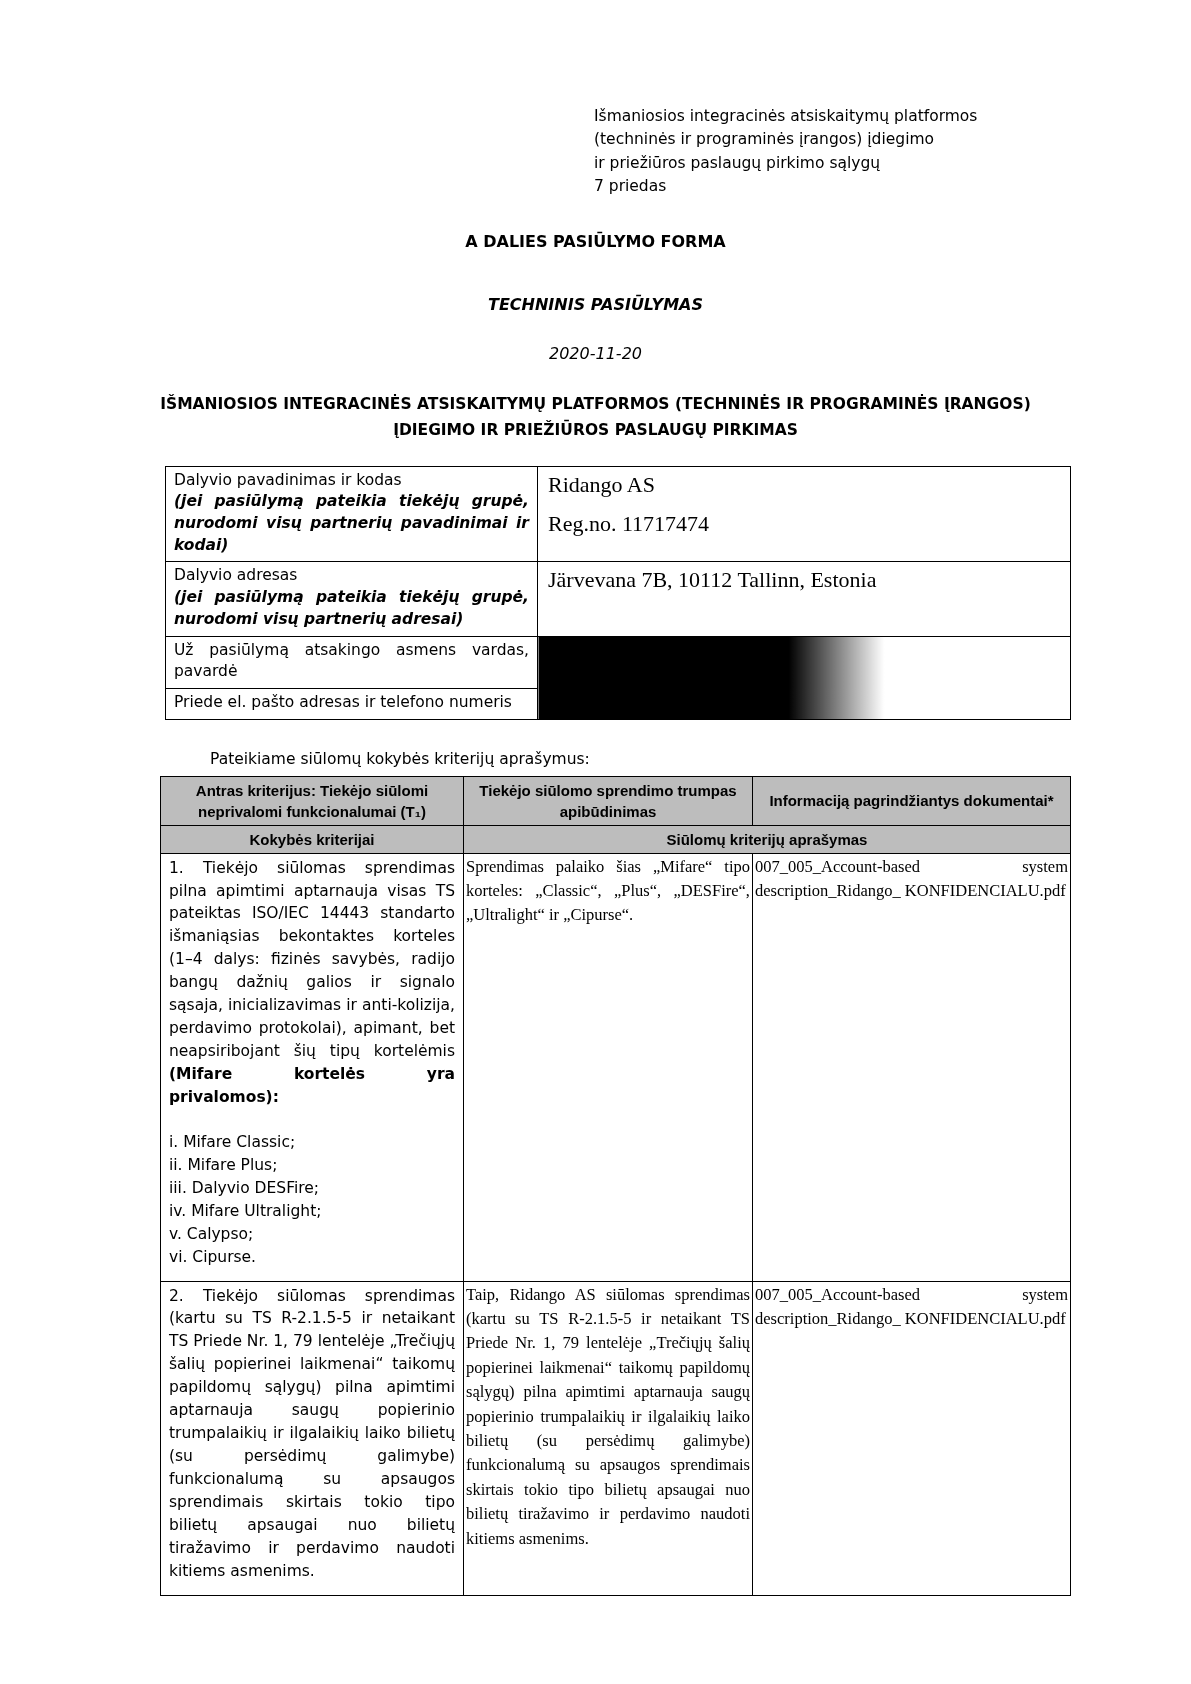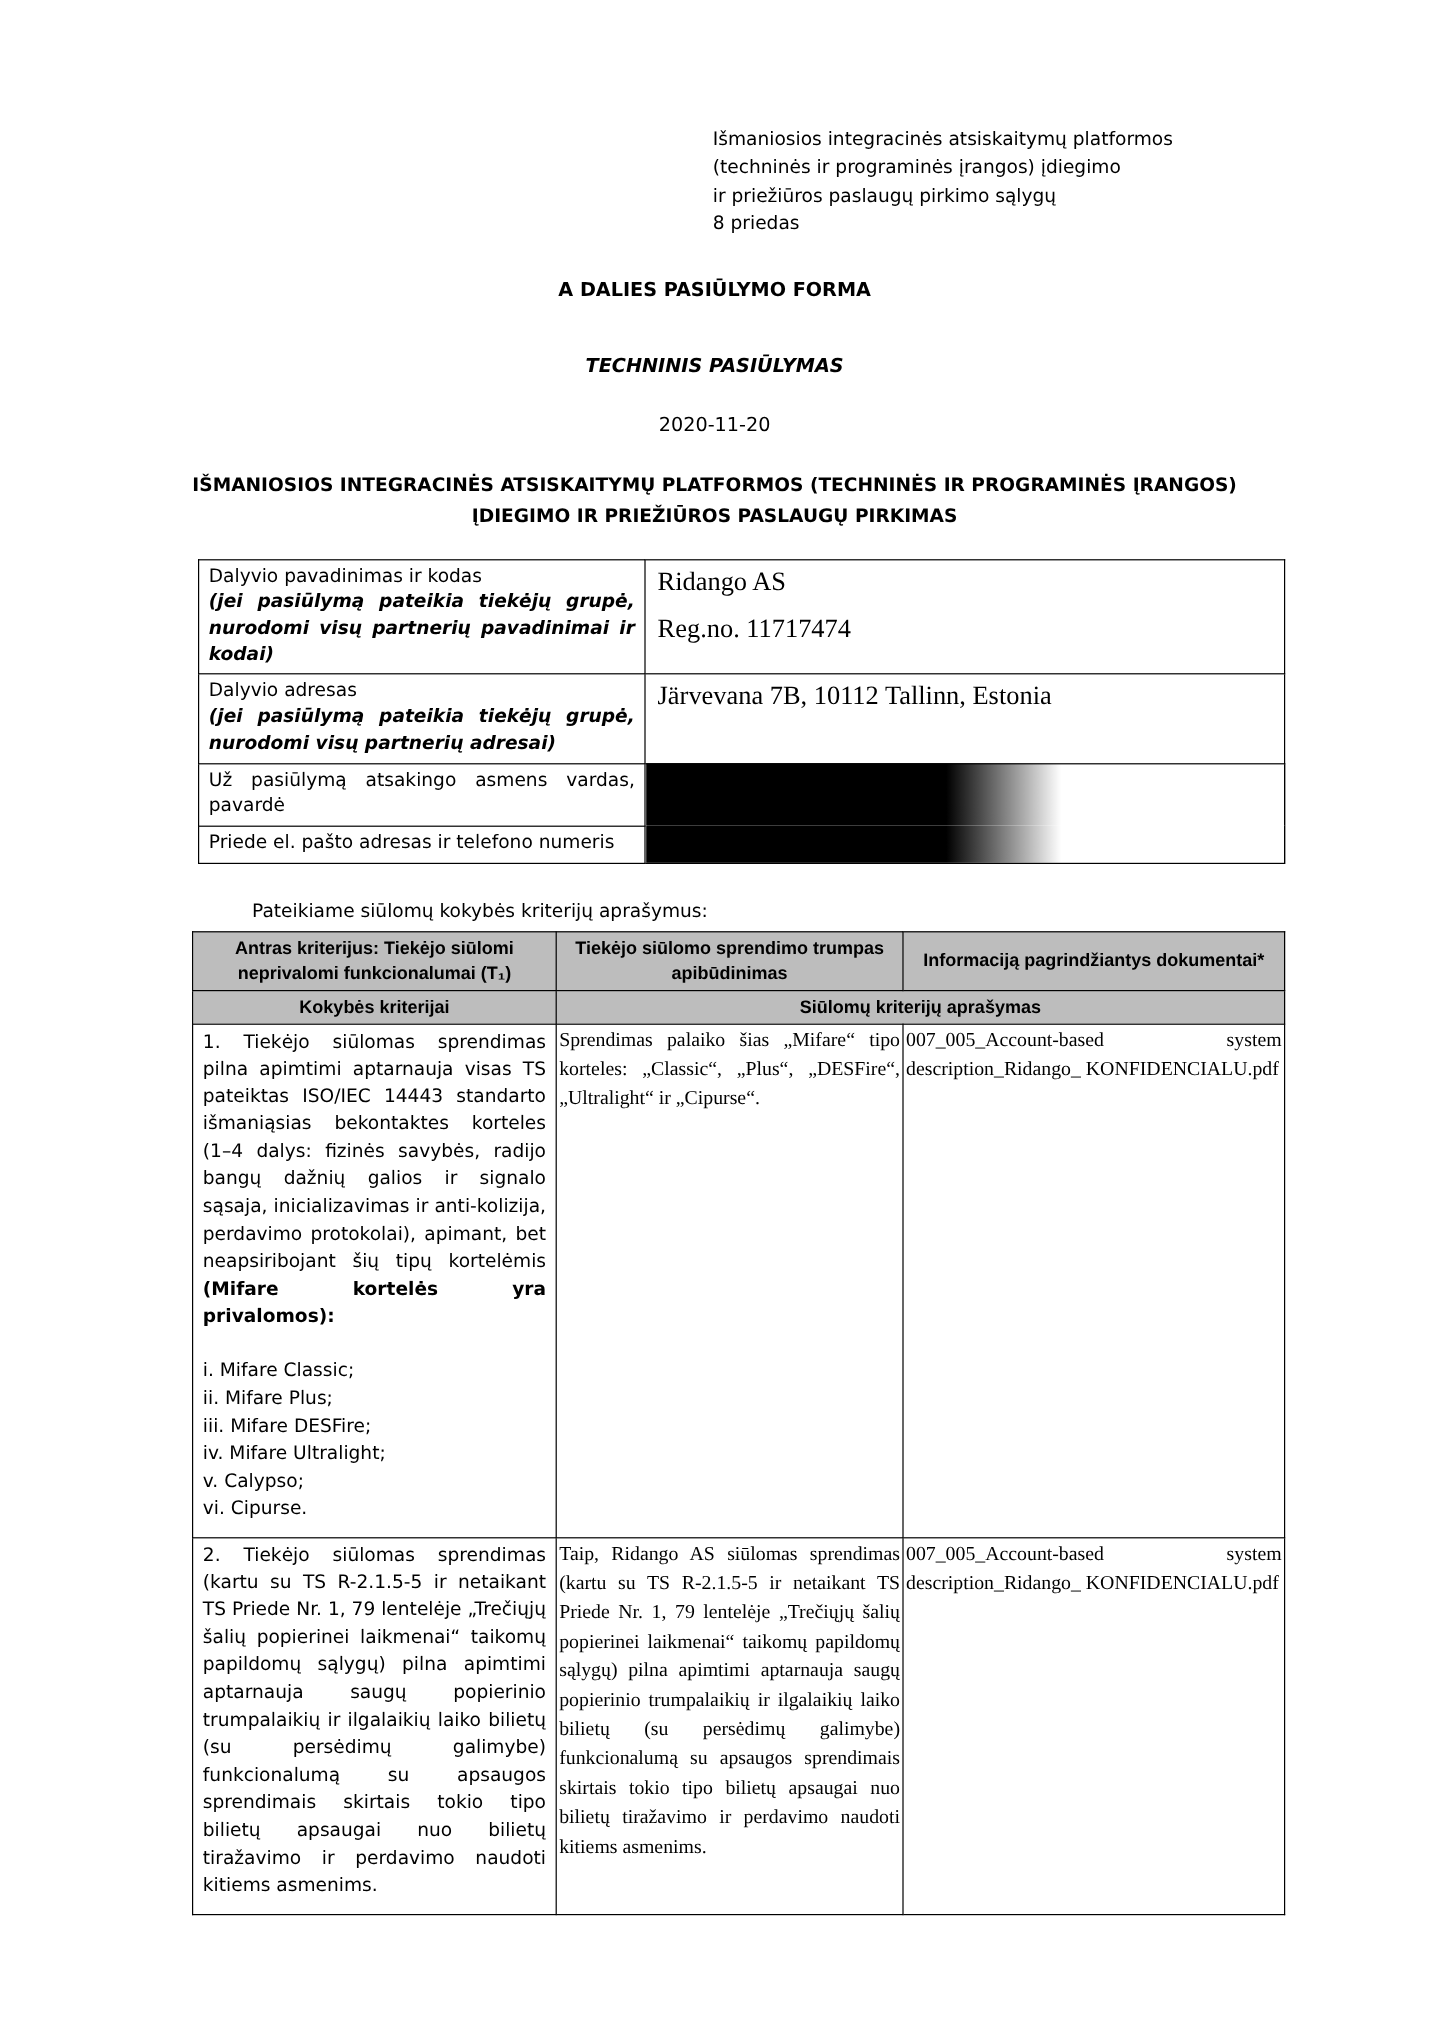--- a/index.html
+++ b/index.html
@@ -27,20 +27,21 @@
     margin-top: 44px;
     text-align: center;
     font-weight: bold;
     font-style: italic;
     font-size: 16px;
   }
   .doc-date {
     margin-top: 30px;
     text-align: center;
     font-size: 16px;
+    font-style: italic;
   }
   .main-heading {
     margin: 28px auto 0;
     width: 930px;
     text-align: center;
     font-weight: bold;
     font-size: 15.5px;
     line-height: 1.7;
   }
 
@@ -123,21 +124,21 @@
 </style>
 </head>
 <body>
 
 <div class="page">
 
   <div class="corner-note">
     <div>Išmaniosios integracinės atsiskaitymų platformos</div>
     <div>(techninės ir programinės įrangos) įdiegimo</div>
     <div>ir priežiūros paslaugų pirkimo sąlygų</div>
-    <div>8 priedas</div>
+    <div>7 priedas</div>
   </div>
 
   <div class="form-title">A DALIES PASIŪLYMO FORMA</div>
   <div class="subtitle">TECHNINIS PASIŪLYMAS</div>
   <div class="doc-date">2020-11-20</div>
   <div class="main-heading">IŠMANIOSIOS INTEGRACINĖS ATSISKAITYMŲ PLATFORMOS (TECHNINĖS IR PROGRAMINĖS ĮRANGOS) ĮDIEGIMO IR PRIEŽIŪROS PASLAUGŲ PIRKIMAS</div>
 
   <table class="participant-table">
     <colgroup>
         <col style="width:372px">
@@ -195,21 +196,21 @@
     <tr>
       <th>Kokybės kriterijai</th>
       <th colspan="2">Siūlomų kriterijų aprašymas</th>
     </tr>
     <tr>
       <td class="c1 just">
         <p class="crit-para"><span>1. Tiekėjo siūlomas sprendimas pilna apimtimi aptarnauja visas TS pateiktas ISO/IEC 14443 standarto išmaniąsias bekontaktes korteles (1–4 dalys: fizinės savybės, radijo bangų dažnių galios ir signalo sąsaja, inicializavimas ir anti-kolizija, perdavimo protokolai), apimant, bet neapsiribojant šių tipų kortelėmis </span><span class="b">(Mifare kortelės yra privalomos):</span></p>
         <div class="crit-list">
           <div>i. Mifare Classic;</div>
           <div>ii. Mifare Plus;</div>
-          <div>iii. Mifare DESFire;</div>
+          <div>iii. Dalyvio DESFire;</div>
           <div>iv. Mifare Ultralight;</div>
           <div>v. Calypso;</div>
           <div>vi. Cipurse.</div>
         </div>
       </td>
       <td class="c2 serif just">Sprendimas palaiko šias „Mifare“ tipo korteles: „Classic“, „Plus“, „DESFire“, „Ultralight“ ir „Cipurse“.</td>
       <td class="c3 serif just">007_005_Account-based system description_Ridango_ KONFIDENCIALU.pdf</td>
     </tr>
     <tr>
       <td class="c1 just">2. Tiekėjo siūlomas sprendimas (kartu su TS R-2.1.5-5 ir netaikant TS Priede Nr. 1, 79 lentelėje „Trečiųjų šalių popierinei laikmenai“ taikomų papildomų sąlygų) pilna apimtimi aptarnauja saugų popierinio trumpalaikių ir ilgalaikių laiko bilietų (su persėdimų galimybe) funkcionalumą su apsaugos sprendimais skirtais tokio tipo bilietų apsaugai nuo bilietų tiražavimo ir perdavimo naudoti kitiems asmenims.</td>

